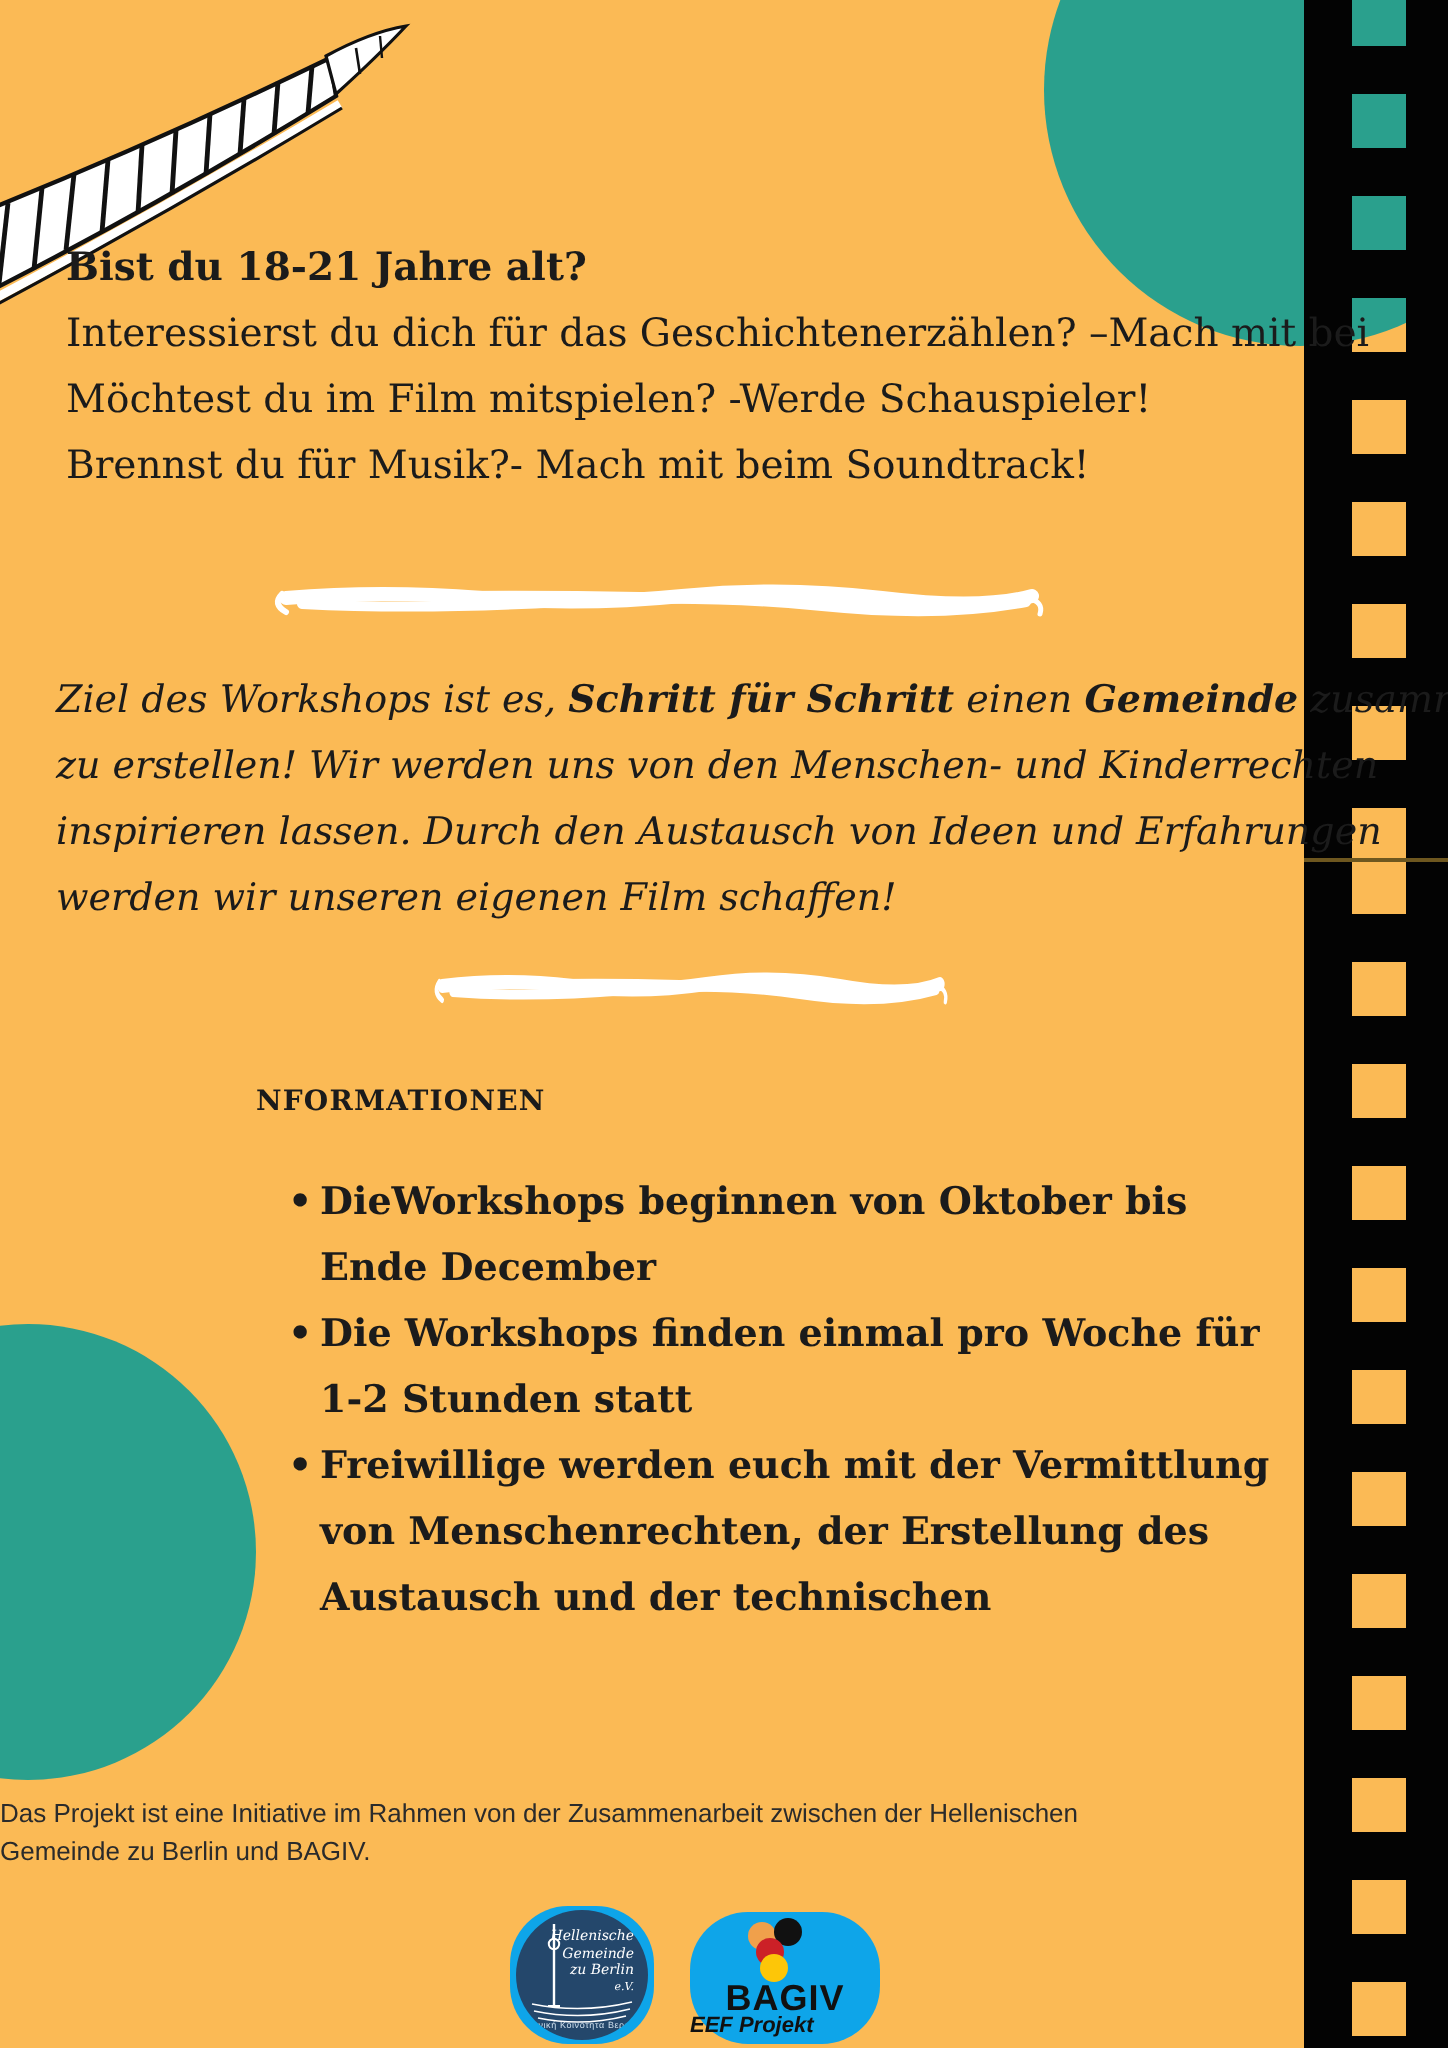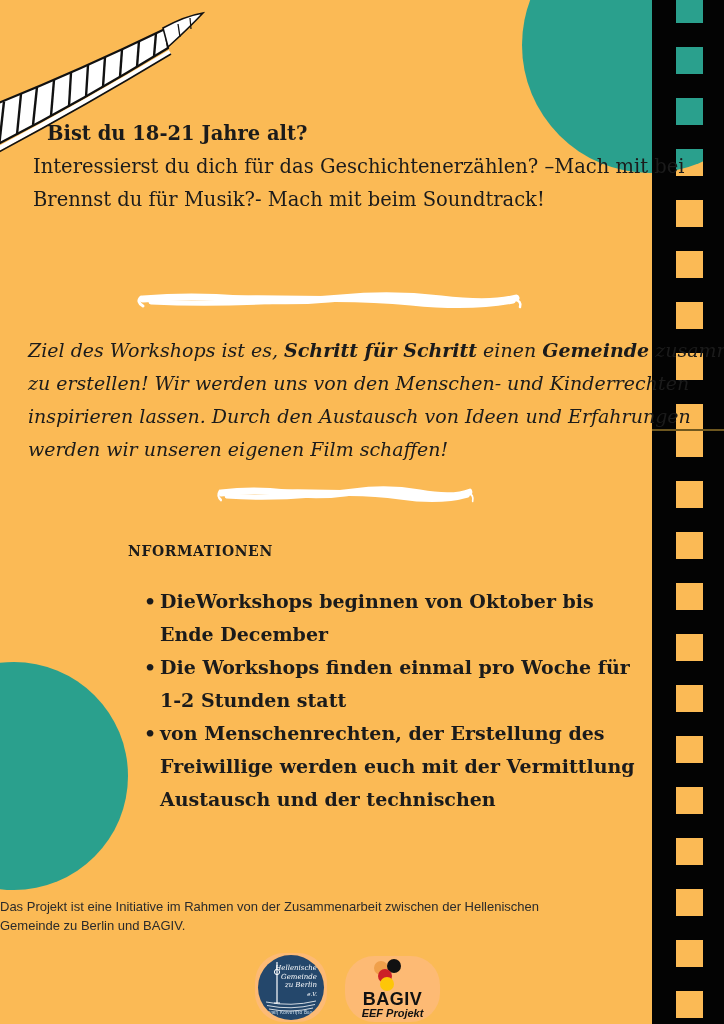--- a/index.html
+++ b/index.html
@@ -30,39 +30,39 @@
   .seam-line{position:absolute;left:652px;top:429px;width:72px;height:2px;background:#6e571f;z-index:4;}
   
   .strip-left{position:absolute;left:0;top:0;width:240px;height:170px;z-index:2;}
   
   .divider{position:absolute;z-index:3;}
   .divider-1{left:131px;top:288px;width:400px;height:22px;}
   .divider-2{left:213px;top:482px;width:267px;height:22px;}
   
   .intro{position:absolute;left:33px;top:117px;z-index:3;}
   .intro .line{font-size:19.5px;line-height:33px;white-space:nowrap;}
-  .intro .headline{font-weight:bold;margin-left:14px;}
+  .intro .headline{font-weight:bold;}
   .about{position:absolute;left:28px;top:334px;z-index:3;font-style:italic;}
   .about .aline{font-size:19px;line-height:33px;white-space:nowrap;}
   .about b{font-weight:bold;}
   .info-heading{
     position:absolute;left:128px;top:543px;z-index:3;
     font-size:14px;font-weight:bold;letter-spacing:0.6px;
   }
   .bullets{position:absolute;left:160px;top:585px;z-index:3;}
   .bullet-item{position:relative;}
   .bullet-dot{position:absolute;left:-16px;top:0;font-size:19px;line-height:33px;font-weight:bold;}
   .bullet-line{font-size:19px;line-height:33px;font-weight:bold;white-space:nowrap;}
   
   .footer{
     position:absolute;left:0;top:897px;width:724px;z-index:3;text-align:left;
     font-family:"Liberation Sans", sans-serif;font-size:13px;line-height:19px;color:#2b2b2b;
   }
   
-  .logo-box{position:absolute;background:#fdba74;z-index:3;border-radius:29px;}
+  .logo-box{position:absolute;background:#0ea5e9;z-index:3;border-radius:29px;}
   .logo-hg{left:255px;top:953px;width:72px;height:69px;}
   .hg-circle{position:absolute;left:3px;top:2px;width:66px;height:65px;border-radius:50%;background:#24476b;overflow:hidden;}
   .hg-art{position:absolute;left:0;top:0;}
   .hg-text{
     position:absolute;right:7px;top:9px;width:42px;text-align:right;
     color:#fff;font-style:italic;font-size:7px;line-height:8.5px;white-space:nowrap;
   }
   .hg-ev{font-size:5.5px;}
   .hg-sub{
     position:absolute;bottom:5px;left:0;width:100%;text-align:center;
@@ -74,21 +74,21 @@
   .dot{position:absolute;border-radius:50%;width:14px;height:14px;}
   .dot-orange{left:29px;top:5px;background:#f0a04b;}
   .dot-black{left:42px;top:3px;background:#111;}
   .dot-red{left:33px;top:13px;background:#cc2027;}
   .dot-yellow{left:35px;top:21px;background:#fdc608;}
   .bagiv-name{
     position:absolute;left:0;top:34px;width:100%;text-align:center;
     font-size:18px;font-weight:bold;letter-spacing:0.5px;color:#111;line-height:18px;
   }
   .bagiv-sub{
-    position:absolute;left:0;top:51px;width:100%;text-align:center;
+    position:absolute;left:0;top:51px;width:100%;
     font-size:11px;font-weight:bold;font-style:italic;color:#111;
   }
 </style>
 </head>
 <body>
 
 <div class="poster">
 
   <div class="circle circle-tr"></div>
   <div class="circle circle-bl"></div>
@@ -118,20 +118,21 @@
     <path d="M 163,28 Q 185,16 203,13 Q 189,28 168,47 Z" fill="#ffffff" stroke="#111" stroke-width="1.6"></path>
     <line x1="178" y1="24" x2="180" y2="37" stroke="#111" stroke-width="1.3"></line>
     <line x1="190" y1="18" x2="191" y2="29" stroke="#111" stroke-width="1.2"></line>
     <path d="M -4,150 Q 83,104 170,52" fill="none" stroke="#ffffff" stroke-width="4.5"></path>
     <path d="M -4,153.5 Q 84,106.5 171,54" fill="none" stroke="#111" stroke-width="1.6"></path>
   </svg>
 
   <div class="intro">
     <div class="line headline">Bist du 18-21 Jahre alt?</div>
     <div class="line">Interessierst du dich für das Geschichtenerzählen? –Mach mit bei</div>
+    <div class="line">Möchtest du im Film mitspielen? -Werde Schauspieler!</div>
     <div class="line">Brennst du für Musik?- Mach mit beim Soundtrack!</div>
   </div>
 
   <svg class="divider divider-1" viewBox="0 0 400 22" preserveAspectRatio="none">
     <g stroke="#ffffff" fill="none" stroke-linecap="round">
       <path d="M10,9 q-5,5 2,9" stroke-width="3"></path>
       <path d="M12,11 Q60,7 110,11 T210,10 T310,11 T385,10" stroke-width="7"></path>
       <path d="M20,14 Q80,17 150,13 T280,15 T382,13" stroke-width="5"></path>
       <path d="M60,10 Q160,8 260,12 T380,11" stroke-width="4"></path>
       <path d="M383,11 q8,2 6,8" stroke-width="2.5"></path>
@@ -163,22 +164,22 @@
       <div class="bullet-line">DieWorkshops beginnen von Oktober bis</div>
       <div class="bullet-line">Ende December</div>
     </div>
     <div class="bullet-item">
       <span class="bullet-dot">•</span>
       <div class="bullet-line">Die Workshops finden einmal pro Woche für</div>
       <div class="bullet-line">1-2 Stunden statt</div>
     </div>
     <div class="bullet-item">
       <span class="bullet-dot">•</span>
+      <div class="bullet-line">Freiwillige werden euch mit der Vermittlung</div>
       <div class="bullet-line">von Menschenrechten, der Erstellung des</div>
-      <div class="bullet-line">Freiwillige werden euch mit der Vermittlung</div>
       <div class="bullet-line">Austausch und der technischen</div>
     </div>
   </div>
 
   <div class="footer">
     <div>Das Projekt ist eine Initiative im Rahmen von der Zusammenarbeit zwischen der Hellenischen</div>
     <div>Gemeinde zu Berlin und BAGIV.</div>
   </div>
 
   <div class="logo-box logo-hg">

